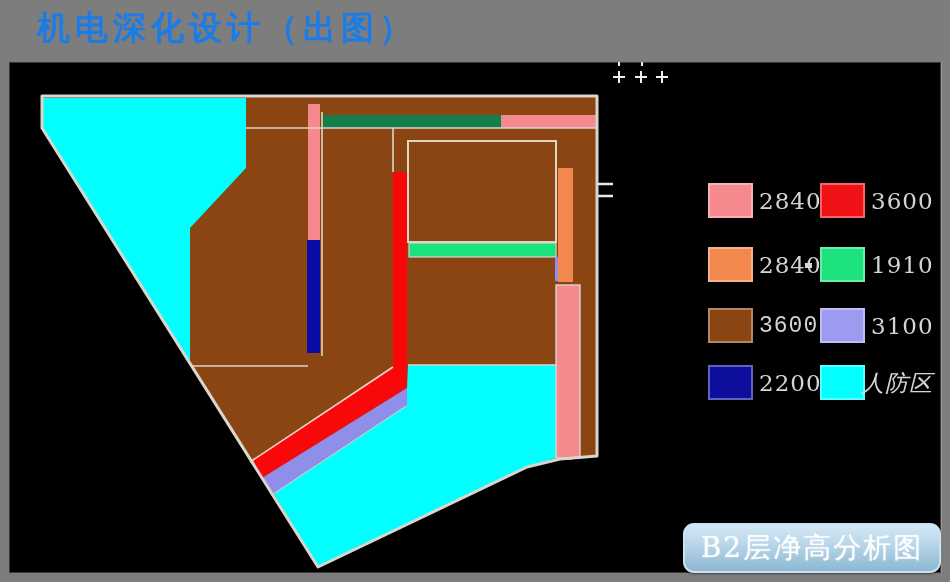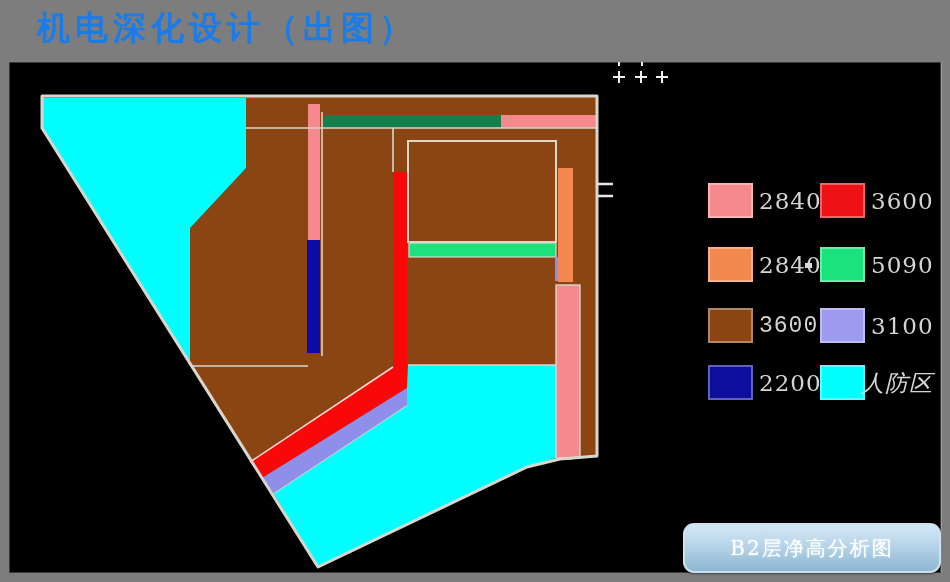--- a/index.html
+++ b/index.html
@@ -18,21 +18,21 @@
   .leg-label{position:absolute;color:#D4D4D4;font-family:"DejaVu Serif",serif;
     font-size:23px;line-height:36px;white-space:nowrap;letter-spacing:1px;}
   .leg-dash{position:absolute;left:805px;top:263px;width:7px;height:5px;background:#D8D8D8;}
 
   
   .caption-btn{position:absolute;left:683px;top:523px;width:258px;height:50px;
     border-radius:11px;box-sizing:border-box;
     background:linear-gradient(#D3E7F5 0%,#BED9EC 35%,#9FC4DC 75%,#8FB6D3 100%);
     border:2px solid #CBE2F1;box-shadow:0 1px 2px rgba(0,0,0,.5);
     display:flex;align-items:center;justify-content:center;}
-  .caption-btn span{color:#FFFFFF;font-family:"DejaVu Serif",serif;font-size:20px;
+  .caption-btn span{color:#FFFFFF;font-family:"DejaVu Serif",serif;font-size:28px;
     letter-spacing:2px;text-shadow:0 0 2px rgba(255,255,255,.6);white-space:nowrap;}
 </style>
 </head>
 <body>
 
 <div class="stage">
 
   <div class="app-title" style="color: rgb(26, 124, 232);">机电深化设计（出图）</div>
 
   <div class="canvas">
@@ -94,21 +94,21 @@
     <div>
       <div class="swatch" style="left: 699px; top: 121px; background: rgb(245, 137, 141);"></div>
       <div class="leg-label" style="left:750px;top:121px;">2840</div>
       <div class="swatch" style="left: 811px; top: 121px; background: rgb(238, 18, 22);"></div>
       <div class="leg-label" style="left:862px;top:121px;">3600</div>
 
       <div class="swatch" style="left: 699px; top: 185px; background: rgb(242, 136, 78);"></div>
       <div class="leg-label" style="left:750px;top:185px;">2840</div>
       <div class="leg-dash" style="left:796px;top:201px;"></div>
       <div class="swatch" style="left: 811px; top: 185px; background: rgb(28, 226, 125);"></div>
-      <div class="leg-label" style="left:862px;top:185px;">5090</div>
+      <div class="leg-label" style="left:862px;top:185px;">1910</div>
 
       <div class="swatch" style="left: 699px; top: 246px; background: rgb(138, 69, 19);"></div>
       <div class="leg-label" style="left:750px;top:246px;font-family:Liberation Mono, monospace;">3600</div>
       <div class="swatch" style="left: 811px; top: 246px; background: rgb(156, 155, 240);"></div>
       <div class="leg-label" style="left:862px;top:246px;text-align:right;">3100</div>
 
       <div class="swatch" style="left: 699px; top: 303px; background: rgb(14, 14, 156);"></div>
       <div class="leg-label" style="left:750px;top:303px;">2200</div>
       <div class="swatch" style="left: 811px; top: 303px; background: rgb(0, 255, 255);"></div>
       <div class="leg-label" style="left:852px;top:303px;font-style:italic;">人防区</div>

